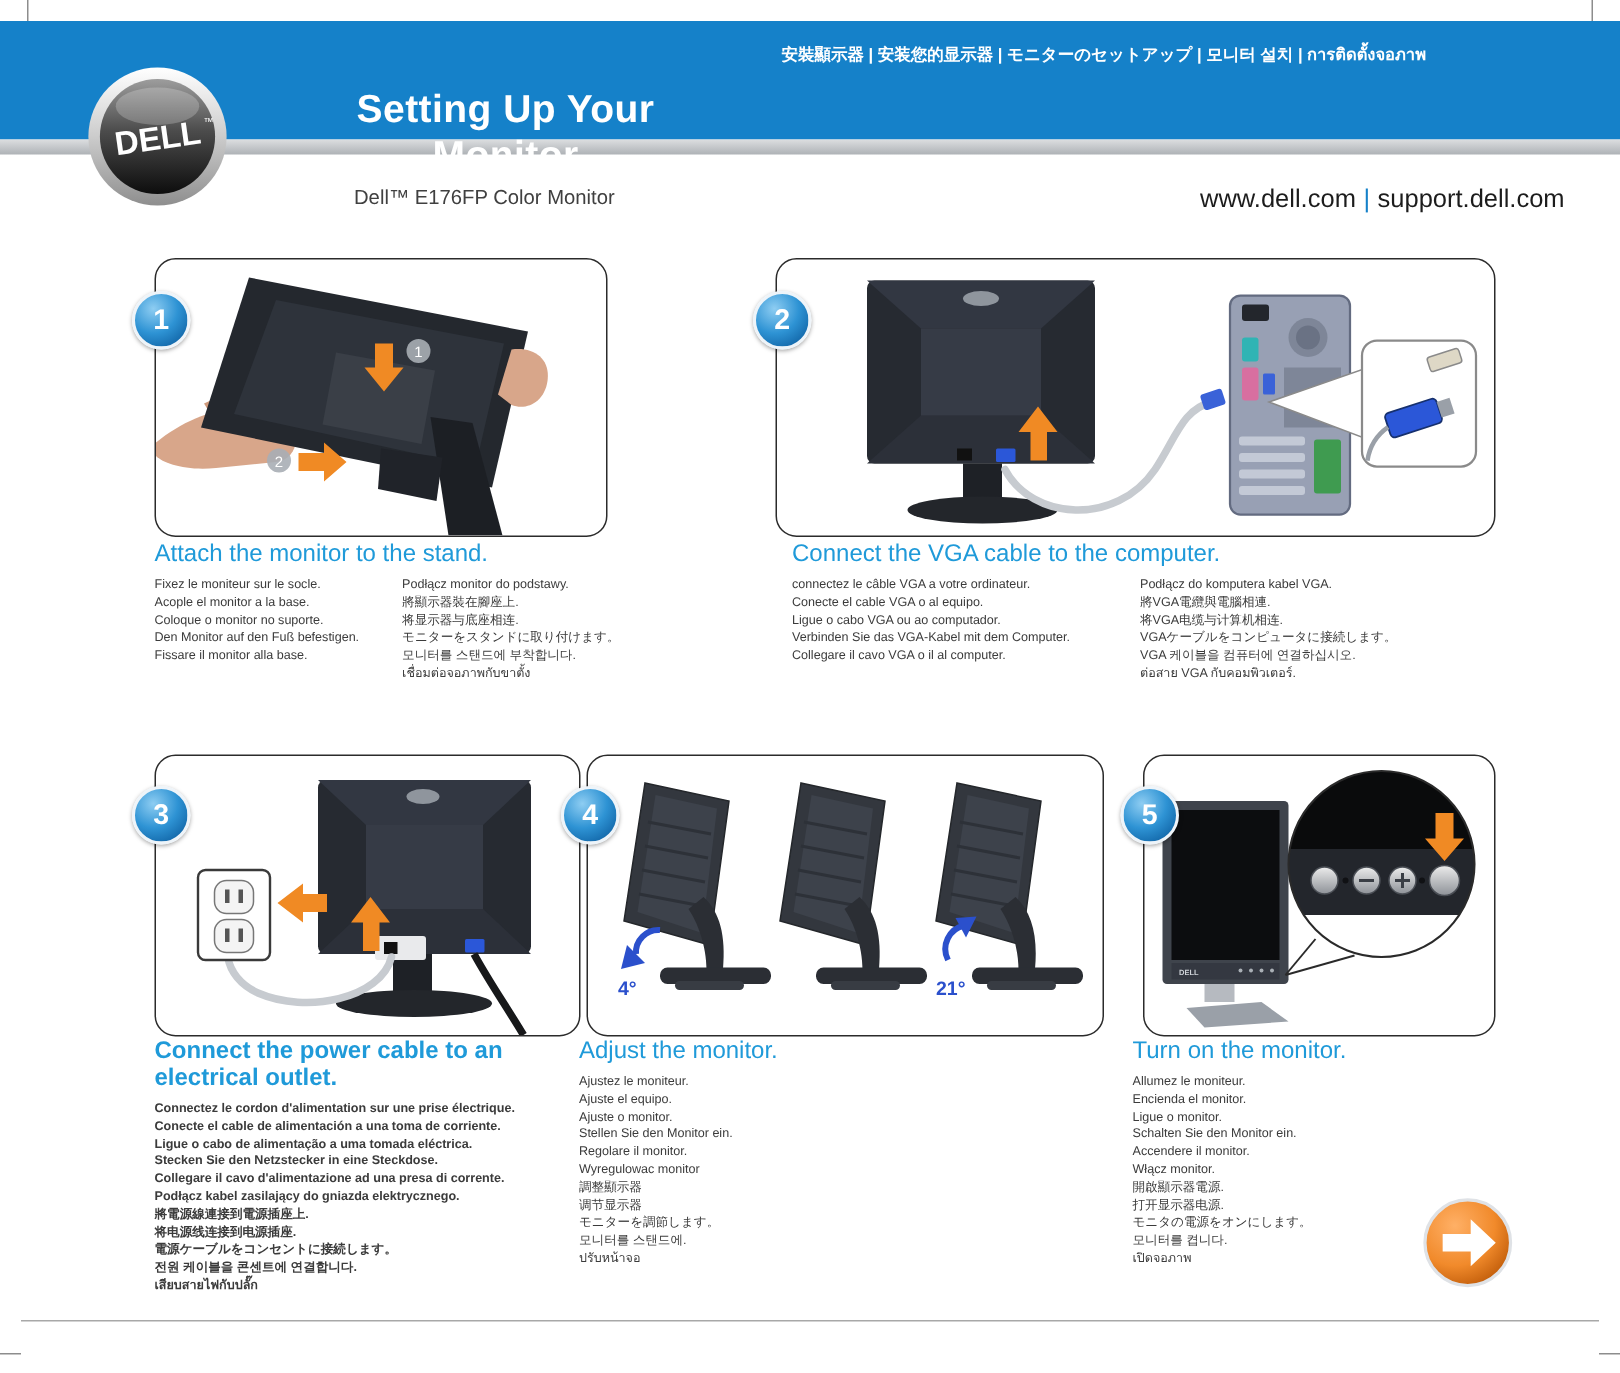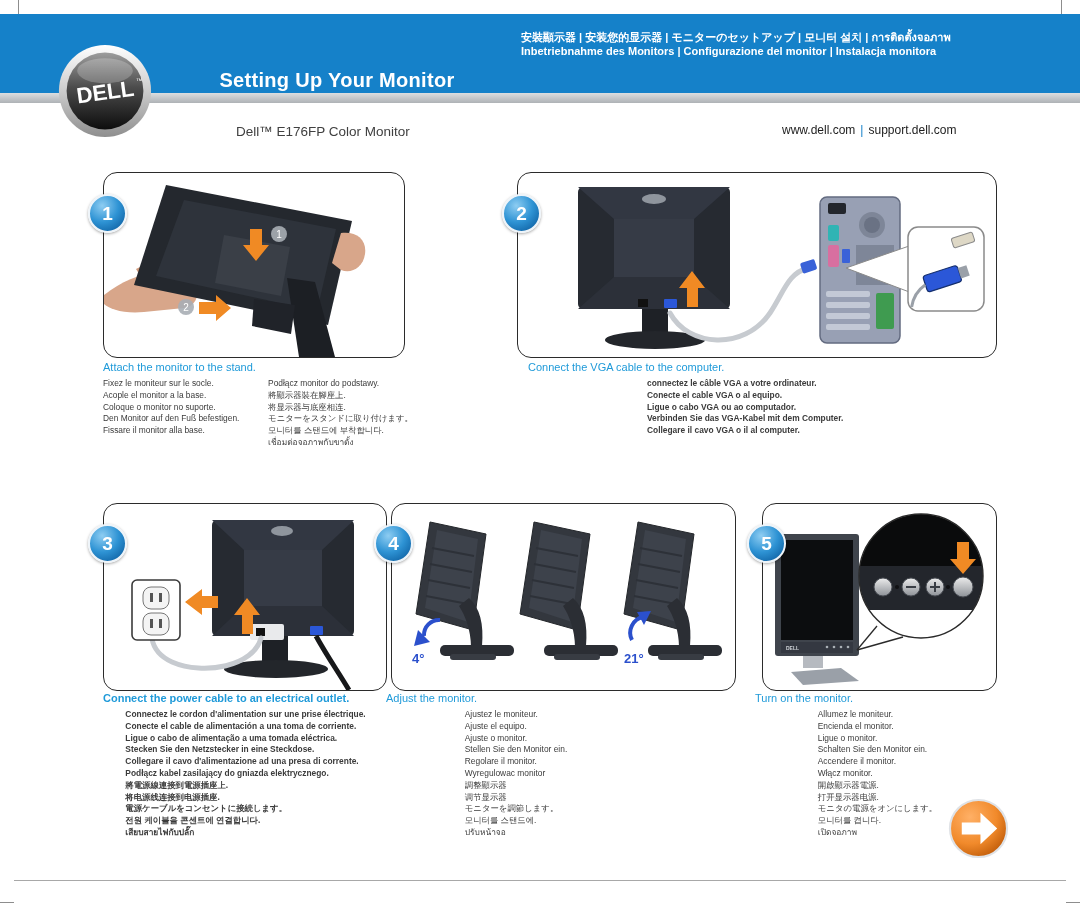--- a/index.html
+++ b/index.html
@@ -5,42 +5,42 @@
   html,body{margin:0;padding:0;background:#ffffff;font-family:"Liberation Sans",sans-serif;}
   .page{position:relative;width:1080px;height:915px;background:#ffffff;overflow:hidden;}
 
   
   .crop{position:absolute;background:#8d8d8d;}
 
   
   .band{position:absolute;left:0;top:14px;width:1080px;height:79px;background:#1581c9;}
   .graybar{position:absolute;left:0;top:93px;width:1080px;height:10px;
            background:linear-gradient(#dcdee0,#aeb2b6);}
-  .pageTitle{position:absolute;left:192px;top:69px;width:290px;text-align:center;
-             font-size:20px;font-weight:bold;color:#ffffff;letter-spacing:.3px;}
+  .pageTitle{position:absolute;left:192px;top:57px;width:290px;text-align:center;
+             font-size:26px;font-weight:bold;color:#ffffff;letter-spacing:.3px;}
   .langs{position:absolute;left:521px;top:31px;width:540px;color:#ffffff;
          font-size:11px;line-height:13.6px;font-weight:bold;}
   .logoWrap{position:absolute;left:57px;top:43px;width:96px;height:96px;}
   .product{position:absolute;left:236px;top:124px;font-size:13.5px;color:#404040;}
-  .site{position:absolute;left:782px;top:123px;font-size:12px;color:#1c1c1c;}
+  .site{position:absolute;left:800px;top:123px;font-size:17px;color:#1c1c1c;}
   .site .sep{color:#1581c9;padding:0 5px;}
 
   
   .panel{position:absolute;background:#ffffff;border:1.6px solid #2b2b2b;border-radius:14px;overflow:hidden;}
   .panel svg{display:block;width:100%;height:100%;}
   .badge{position:absolute;width:35px;height:35px;border-radius:50%;
          background:radial-gradient(circle at 35% 28%,#8ecdf2,#2e93d4 48%,#0b5c9e 92%);
          border:2px solid #eef4f9;box-shadow:0 1px 3px rgba(0,0,0,.35);
          color:#fff;font-size:19px;font-weight:bold;
          display:flex;align-items:center;justify-content:center;}
 
   
   .stepText{position:absolute;}
-  .stepTitle{font-size:11px;color:#1f9ad9;margin-bottom:5px;}
-  .cols{display:flex;justify-content:center;}
+  .stepTitle{font-size:16px;color:#1f9ad9;margin-bottom:5px;}
+  .cols{display:flex;}
   .ln{font-size:8.4px;line-height:11.8px;color:#3b3b3b;white-space:nowrap;}
 
   .next{position:absolute;left:948px;top:798px;width:61px;height:61px;cursor:pointer;}
   .bline{position:absolute;left:14px;top:880px;width:1052px;height:1px;background:#a8a8a8;}
 </style>
 </head>
 <body>
 
 <div class="page">
 
@@ -51,21 +51,20 @@
   <div class="crop" style="left:0;top:902px;width:14px;height:1px;"></div>
   <div class="crop" style="left:1066px;top:902px;width:14px;height:1px;"></div>
 
   <div class="band"></div>
   <div class="graybar"></div>
 
   <div class="pageTitle">Setting Up Your Monitor</div>
 
   <div class="langs">
     <div>安裝顯示器 | 安装您的显示器 | モニターのセットアップ | 모니터 설치 | การติดตั้งจอภาพ</div>
-    <div>Inbetriebnahme des Monitors | Configurazione del monitor | Instalacja monitora</div>
   </div>
 
   <div class="logoWrap">
     <svg viewBox="0 0 100 100">
       <defs>
         <linearGradient id="ring" x1="0" y1="0" x2="0" y2="1">
           <stop offset="0" stop-color="#ffffff"></stop>
             <stop offset="0.5" stop-color="#cccccc"></stop>
             <stop offset="1" stop-color="#8e8e8e"></stop>
         </linearGradient>
@@ -261,26 +260,34 @@
           <div class="ln">モニターをスタンドに取り付けます。</div>
           <div class="ln">모니터를 스탠드에 부착합니다.</div>
           <div class="ln">เชื่อมต่อจอภาพกับขาตั้ง</div>
         </div>
     </div>
   </div>
 
   <div class="stepText" style="left:528px;top:361px;width:470px;">
     <div class="stepTitle">Connect the VGA cable to the computer.</div>
     <div class="cols">
-      <div class="col" style="width:232px;font-weight:bold;">
+      <div class="col" style="width:232px;">
           <div class="ln">connectez le câble VGA a votre ordinateur.</div>
           <div class="ln">Conecte el cable VGA o al equipo.</div>
           <div class="ln">Ligue o cabo VGA ou ao computador.</div>
           <div class="ln">Verbinden Sie das VGA-Kabel mit dem Computer.</div>
           <div class="ln">Collegare il cavo VGA o il al computer.</div>
+        </div>
+      <div class="col">
+          <div class="ln">Podłącz do komputera kabel VGA.</div>
+          <div class="ln">將VGA電纜與電腦相連.</div>
+          <div class="ln">将VGA电缆与计算机相连.</div>
+          <div class="ln">VGAケーブルをコンピュータに接続します。</div>
+          <div class="ln">VGA 케이블을 컴퓨터에 연결하십시오.</div>
+          <div class="ln">ต่อสาย VGA กับคอมพิวเตอร์.</div>
         </div>
     </div>
   </div>
 
   <div class="stepText" style="left:103px;top:692px;width:285px;font-weight:bold;">
     <div class="stepTitle">Connect the power cable to an electrical outlet.</div>
     <div class="cols">
       <div class="col">
           <div class="ln">Connectez le cordon d'alimentation sur une prise électrique.</div>
           <div class="ln">Conecte el cable de alimentación a una toma de corriente.</div>

